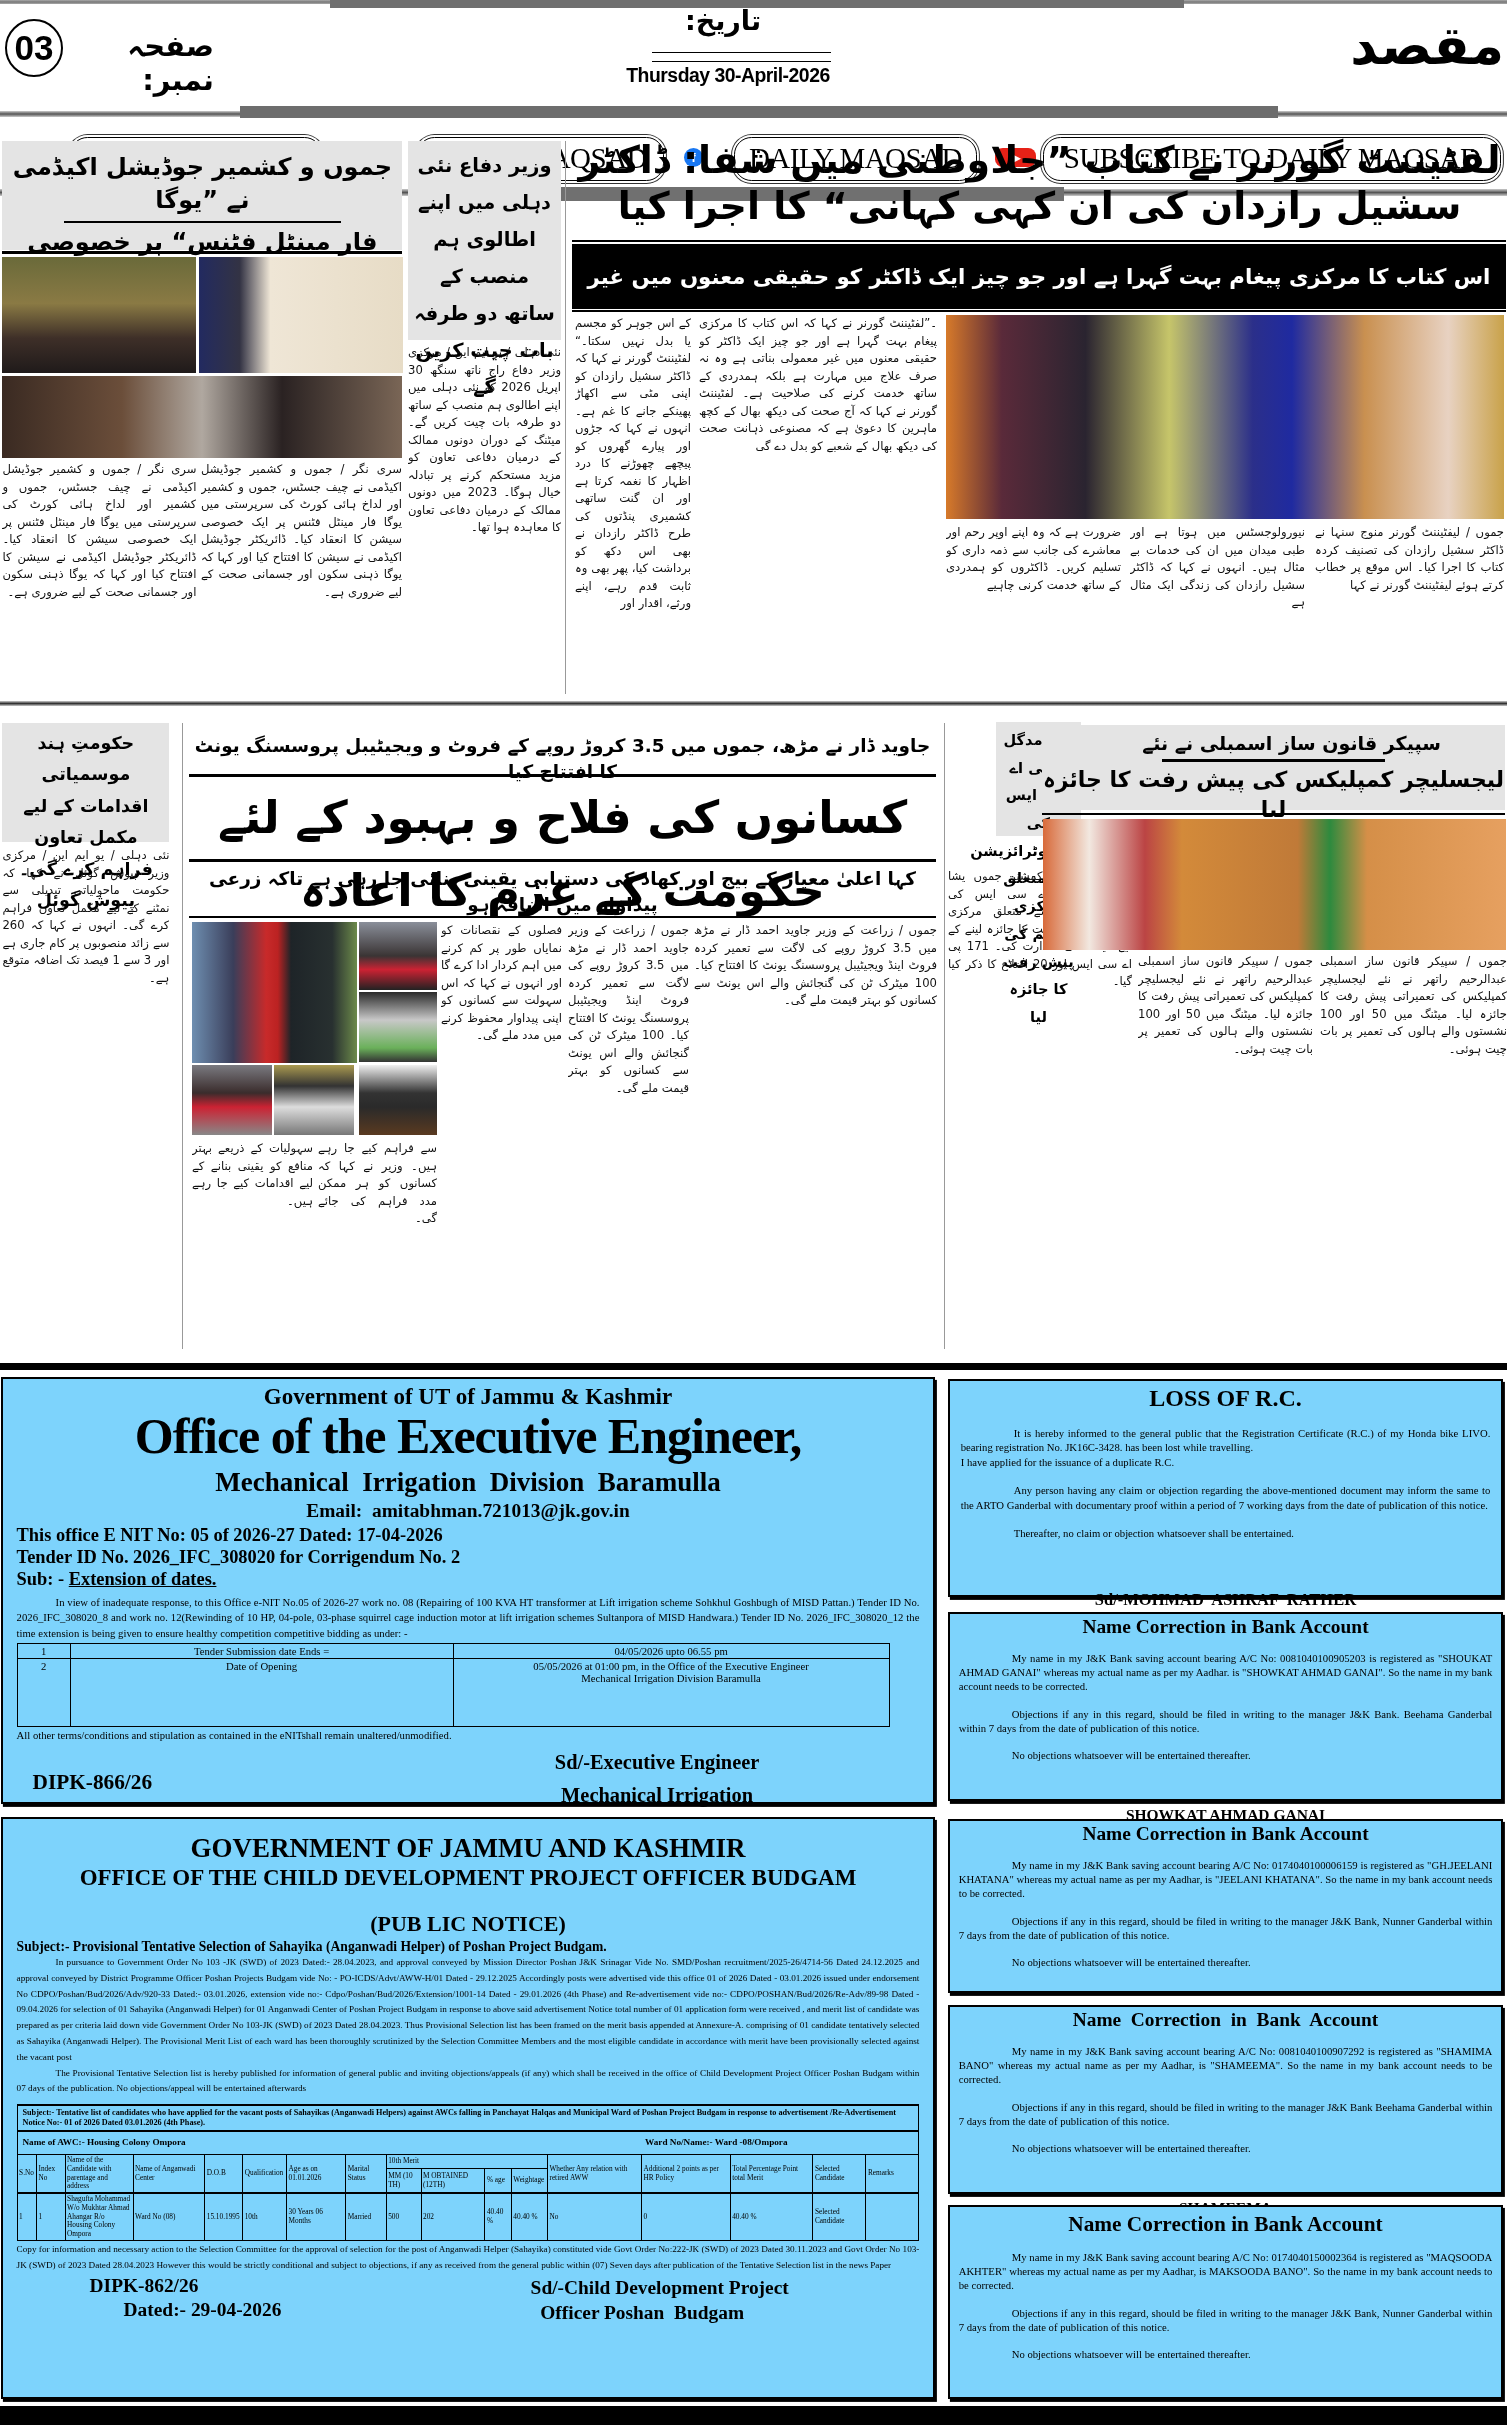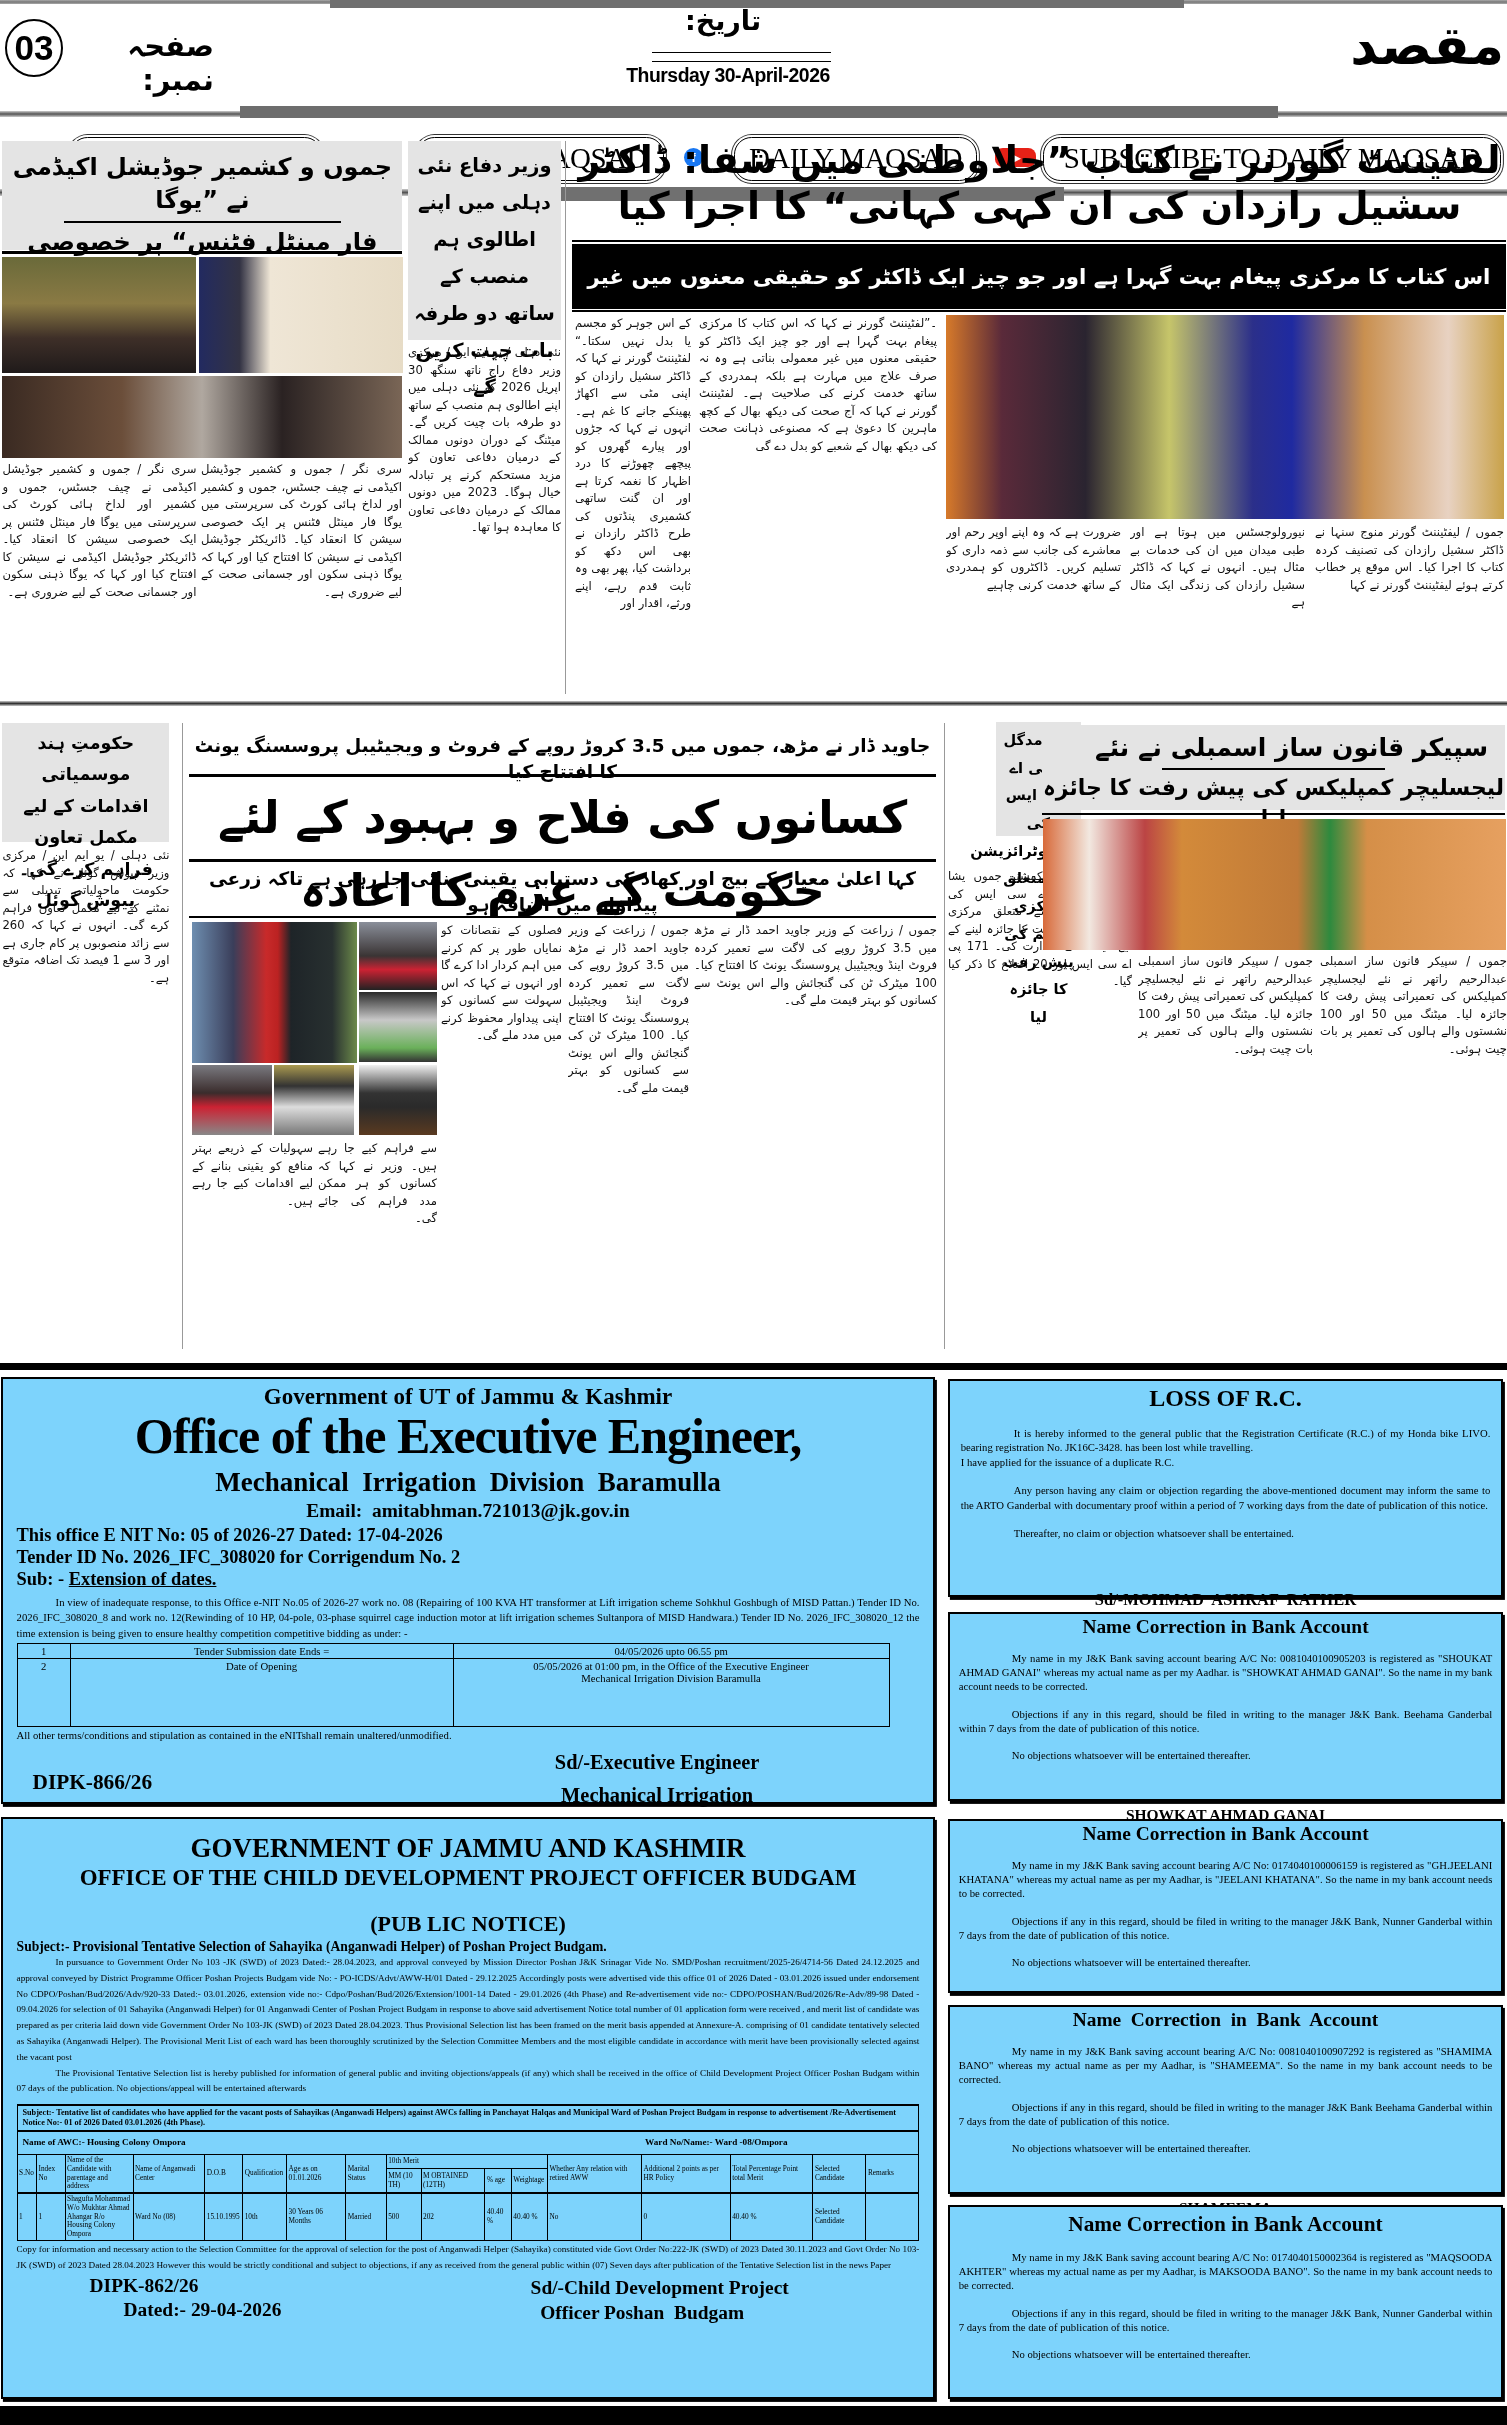--- a/index.html
+++ b/index.html
@@ -155,21 +155,21 @@
 <div class="abs urdu col-text" style="left:568px;top:922px;width:121px;height:427px;">جموں / زراعت کے وزیر جاوید احمد ڈار نے مڑھ میں 3.5 کروڑ روپے کی لاگت سے تعمیر کردہ فروٹ اینڈ ویجیٹیبل پروسسنگ یونٹ کا افتتاح کیا۔ 100 میٹرک ٹن کی گنجائش والے اس یونٹ سے کسانوں کو بہتر قیمت ملے گی۔</div>
 <div class="abs urdu col-text" style="left:694px;top:922px;width:243px;height:427px;">جموں / زراعت کے وزیر جاوید احمد ڈار نے مڑھ میں 3.5 کروڑ روپے کی لاگت سے تعمیر کردہ فروٹ اینڈ ویجیٹیبل پروسسنگ یونٹ کا افتتاح کیا۔ 100 میٹرک ٹن کی گنجائش والے اس یونٹ سے کسانوں کو بہتر قیمت ملے گی۔</div>
 <div class="abs vdiv" style="left:944px;top:723px;height:626px;"></div>
 
 <div class="abs gray-box" style="left:996px;top:722px;width:85px;height:114px;">
   <div class="urdu head-urdu" style="font-size:14.6px;padding:3.9px;line-height:1.9;">یشا مدگل نے پی اے سی ایس کی کمپیوٹرائزیشن سے متعلق مرکزی سکیم کی پیش رفت کا جائزہ لیا</div>
 </div>
 <div class="abs urdu col-text" style="left:948px;top:868px;width:184px;height:480px;">جموں / ڈویژنل کمشنر جموں یشا مدگل نے پی اے سی ایس کی کمپیوٹرائزیشن سے متعلق مرکزی سکیم کی پیش رفت کا جائزہ لینے کے لیے میٹنگ کی صدارت کی۔ 171 پی اے سی ایس اور 20 اضلاع کا ذکر کیا گیا۔</div>
 
 <div class="abs gray-box" style="left:1042px;top:725px;width:463px;height:85px;">
-  <div class="urdu head-urdu" style="font-size:25px;padding-top:4.9px;padding-left:36px;">سپیکر قانون ساز اسمبلی نے نئے</div>
+  <div class="urdu head-urdu" style="font-size:19px;padding-top:4.9px;padding-left:36px;">سپیکر قانون ساز اسمبلی نے نئے</div>
   <div style="width:223px;height:2.4px;background:#000;margin:2.9px auto;"></div>
   <div class="urdu head-urdu" style="font-size:22px;">لیجسلیچر کمپلیکس کی پیش رفت کا جائزہ لیا</div>
 </div>
 <div class="abs thick-rule" style="left:1042px;top:813px;width:463px;height:2.4px;"></div>
 <div class="abs photo" style="left:1043px;top:819px;width:463px;height:131px;background:linear-gradient(90deg,#d86a3a 0%,#f2e8e0 10%,#b44 22%,#d38a3a 30%,#c07a38 55%,#2e8a3e 62%,#d58f48 70%,#e6a060 100%);"></div>
 <div class="abs urdu col-text" style="left:1138px;top:953px;width:175px;height:395px;">جموں / سپیکر قانون ساز اسمبلی عبدالرحیم راتھر نے نئے لیجسلیچر کمپلیکس کی تعمیراتی پیش رفت کا جائزہ لیا۔ میٹنگ میں 50 اور 100 نشستوں والے ہالوں کی تعمیر پر بات چیت ہوئی۔</div>
 <div class="abs urdu col-text" style="left:1320px;top:953px;width:187px;height:395px;">جموں / سپیکر قانون ساز اسمبلی عبدالرحیم راتھر نے نئے لیجسلیچر کمپلیکس کی تعمیراتی پیش رفت کا جائزہ لیا۔ میٹنگ میں 50 اور 100 نشستوں والے ہالوں کی تعمیر پر بات چیت ہوئی۔</div>
 
 <div class="abs" style="left:0;top:1363px;width:1507px;height:6.8px;background:#000;"></div>
 

